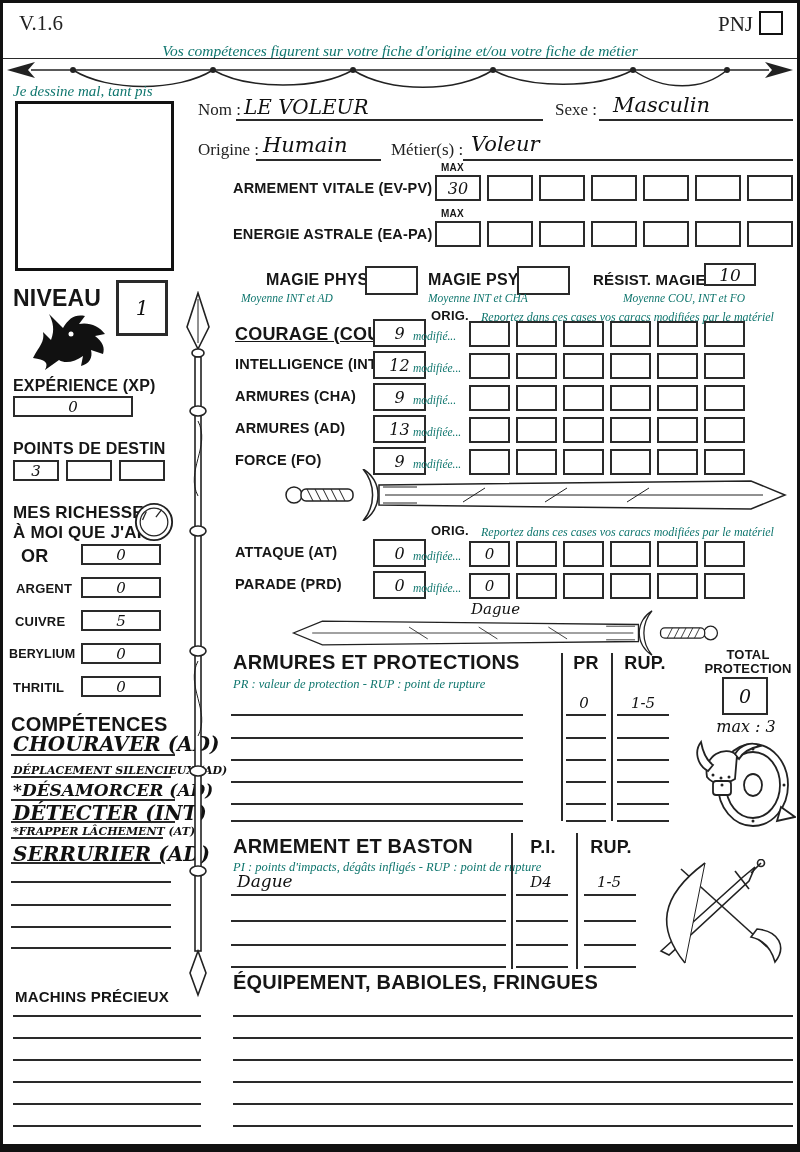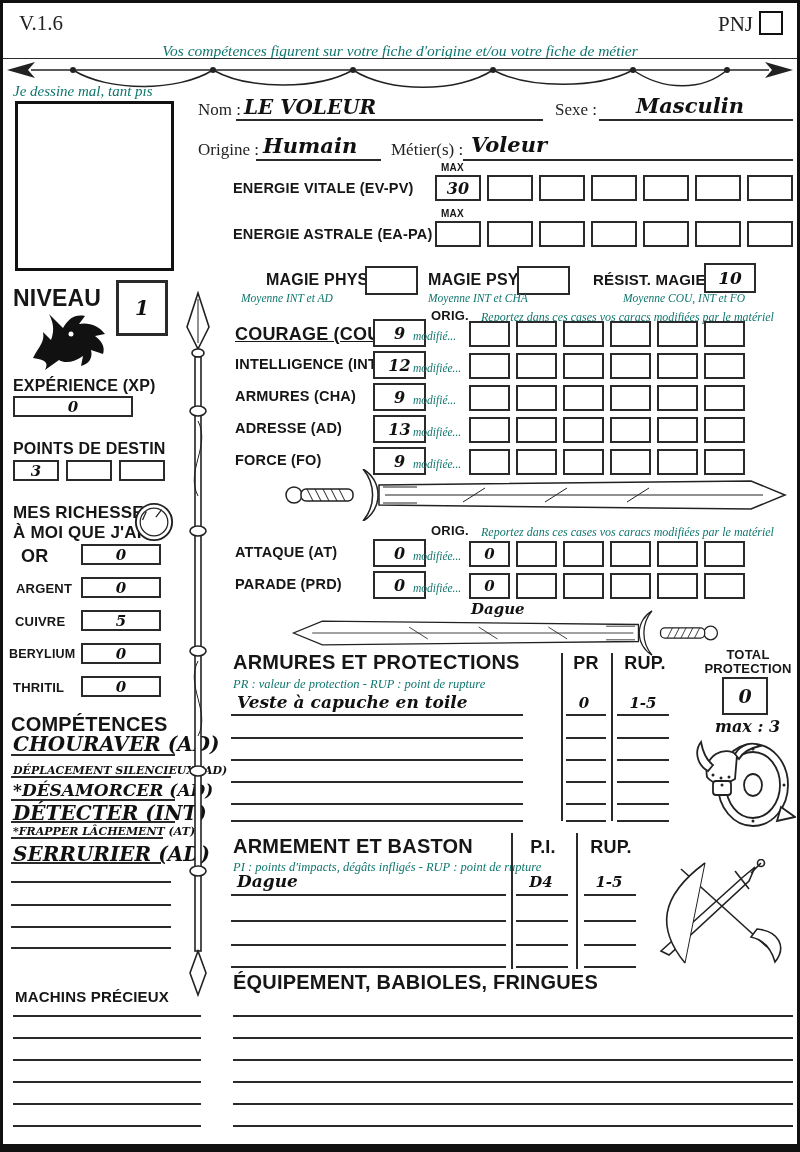--- a/index.html
+++ b/index.html
@@ -6,21 +6,21 @@
   #page{
     position:relative;width:800px;height:1152px;margin:0 auto;
     background:#fff;color:#1a1a1a;box-sizing:border-box;
     border:3px solid #111;border-bottom-width:8px;
     font-family:"Liberation Sans",sans-serif;overflow:hidden;
   }
   .abs{position:absolute;}
   .blabel{font-family:"Liberation Sans",sans-serif;font-weight:bold;color:#161616;letter-spacing:.2px;white-space:nowrap;}
   .serif{font-family:"Liberation Serif",serif;color:#222;white-space:nowrap;}
   .note{font-family:"Liberation Serif",serif;font-style:italic;color:#0f766e;white-space:nowrap;}
-  .script{font-family:"DejaVu Serif",serif;font-style:italic;font-weight:700;color:#111;white-space:nowrap;}
+  .script{font-family:"DejaVu Serif",serif;font-style:italic;font-weight:400;color:#111;white-space:nowrap;}
   .skill{font-family:"DejaVu Serif",serif;font-style:italic;font-weight:bold;text-transform:uppercase;color:#111;white-space:nowrap;}
   .box{position:absolute;border:2px solid #2a2a2a;background:#fff;display:flex;align-items:center;justify-content:center;box-sizing:border-box;}
   .line{position:absolute;border-bottom:2px solid #2a2a2a;height:0;}
   .vline{position:absolute;width:2px;background:#2a2a2a;}
   .boxrow{position:absolute;display:flex;gap:6px;}
   .boxrow .cell{width:41px;height:26px;border:2px solid #2a2a2a;background:#fff;display:flex;align-items:center;justify-content:center;box-sizing:border-box;}
   .boxrow .cell.wide{width:46px;}
   .title{font-family:"Liberation Serif",serif;font-weight:bold;font-variant:small-caps;letter-spacing:3px;color:#0e0e0e;}
   svg{display:block;}
 </style>
@@ -58,31 +58,31 @@
     </svg>
   </div>
 
   <div class="abs note" style="left:10px;top:80px;font-size:15px;">Je dessine mal, tant pis</div>
   <div class="abs" style="left:12px;top:98px;width:153px;height:164px;border:3px solid #111;background:#fff;"></div>
 
   <div class="abs serif" style="left:195px;top:97px;font-size:17px;">Nom :</div>
   <div class="abs script" style="left:241px;top:92px;font-size:20px;">LE VOLEUR</div>
   <div class="line" style="left:233px;top:116px;width:307px;"></div>
   <div class="abs serif" style="left:552px;top:97px;font-size:17px;">Sexe :</div>
-  <div class="abs script" style="left:610px;top:90px;font-size:21px;margin-left:23px;">Masculin</div>
+  <div class="abs script" style="left:610px;top:90px;font-size:21px;">Masculin</div>
   <div class="line" style="left:596px;top:116px;width:194px;"></div>
 
   <div class="abs serif" style="left:195px;top:137px;font-size:17px;">Origine :</div>
   <div class="abs script" style="left:260px;top:130px;font-size:21px;">Humain</div>
   <div class="line" style="left:253px;top:156px;width:125px;"></div>
   <div class="abs serif" style="left:388px;top:137px;font-size:17px;">Métier(s) :</div>
   <div class="abs script" style="left:468px;top:129px;font-size:21px;">Voleur</div>
   <div class="line" style="left:460px;top:156px;width:330px;"></div>
 
-  <div class="abs blabel" style="left:230px;top:177px;font-size:14.5px;">ENERGIE VITALE (EV-PV)</div>
+  <div class="abs blabel" style="left:230px;top:177px;font-size:14.5px;">ARMEMENT VITALE (EV-PV)</div>
   <div class="abs blabel" style="left:438px;top:159px;font-size:10px;">MAX</div>
   <div class="boxrow" style="left:432px;top:172px;">
     <div class="cell wide">
         <span class="script" style="font-size:16px;">30</span>
       </div>
     <div class="cell wide"></div>
     <div class="cell wide"></div>
     <div class="cell wide"></div>
     <div class="cell wide"></div>
     <div class="cell wide"></div>
@@ -109,21 +109,21 @@
     </div>
   <div class="abs note" style="left:238px;top:289px;font-size:11.5px;">Moyenne INT et AD</div>
 
   <div class="abs blabel" style="left:425px;top:268px;font-size:16px;">MAGIE PSY.</div>
   <div class="box" style="left:514px;top:263px;width:53px;height:29px;">
       <span class="script" style="font-size:16px;"></span>
     </div>
   <div class="abs note" style="left:425px;top:289px;font-size:11.5px;">Moyenne INT et CHA</div>
 
   <div class="abs blabel" style="left:590px;top:268px;font-size:15px;">RÉSIST. MAGIE</div>
-  <div class="box" style="left:701px;top:260px;width:52px;height:30px;">
+  <div class="box" style="left:701px;top:260px;width:52px;height:23px;">
       <span class="script" style="font-size:17px;">10</span>
     </div>
   <div class="abs note" style="left:620px;top:289px;font-size:11.5px;">Moyenne COU, INT et FO</div>
 
   <div class="abs blabel" style="left:428px;top:305px;font-size:13px;">ORIG.</div>
   <div class="abs note" style="left:478px;top:307px;font-size:12px;">Reportez dans ces cases vos caracs modifiées par le matériel</div>
 
   <div class="abs blabel" style="left:232px;top:321px;font-size:18px;text-decoration:underline;">COURAGE (COU)</div>
   <div class="box" style="left:370px;top:316px;width:53px;height:28px;">
       <span class="script" style="font-size:16px;">9</span>
@@ -159,21 +159,21 @@
   <div class="abs note" style="left:410px;top:391px;font-size:11.5px;">modifié...</div>
   <div class="boxrow" style="left:466px;top:382px;">
     <div class="cell"></div>
       <div class="cell"></div>
       <div class="cell"></div>
       <div class="cell"></div>
       <div class="cell"></div>
       <div class="cell"></div>
   </div>
 
-  <div class="abs blabel" style="left:232px;top:417px;font-size:14.5px;">ADRESSE (AD)</div>
+  <div class="abs blabel" style="left:232px;top:417px;font-size:14.5px;">ARMURES (AD)</div>
   <div class="box" style="left:370px;top:412px;width:53px;height:28px;">
       <span class="script" style="font-size:16px;">13</span>
     </div>
   <div class="abs note" style="left:410px;top:423px;font-size:11.5px;">modifiée...</div>
   <div class="boxrow" style="left:466px;top:414px;">
     <div class="cell"></div>
       <div class="cell"></div>
       <div class="cell"></div>
       <div class="cell"></div>
       <div class="cell"></div>
@@ -306,21 +306,20 @@
     </svg>
   </div>
 
   <div class="abs note" style="left:230px;top:674px;font-size:12.5px;">PR : valeur de protection - RUP : point de rupture</div>
   <div class="abs blabel" style="left:230px;top:648px;font-size:20px;">ARMURES ET PROTECTIONS</div>
   <div class="vline" style="left:558px;top:650px;height:168px;"></div>
   <div class="vline" style="left:608px;top:650px;height:168px;"></div>
   <div class="abs blabel" style="left:560px;top:650px;width:46px;text-align:center;font-size:18px;">PR</div>
   <div class="abs blabel" style="left:610px;top:650px;width:64px;text-align:center;font-size:18px;">RUP.</div>
 
-  <div class="abs script" style="left:234px;top:689px;font-size:17px;">Veste à capuche en toile</div>
   <div class="abs script" style="left:558px;top:691px;width:46px;text-align:center;font-size:15px;">0</div>
   <div class="abs script" style="left:610px;top:691px;width:60px;text-align:center;font-size:15px;">1-5</div>
 
   <div class="line" style="left:228px;top:711px;width:292px;"></div>
   <div class="line" style="left:563px;top:711px;width:40px;"></div>
   <div class="line" style="left:614px;top:711px;width:52px;"></div>
   <div class="line" style="left:228px;top:734px;width:292px;"></div>
   <div class="line" style="left:563px;top:734px;width:40px;"></div>
   <div class="line" style="left:614px;top:734px;width:52px;"></div>
   <div class="line" style="left:228px;top:756px;width:292px;"></div>

